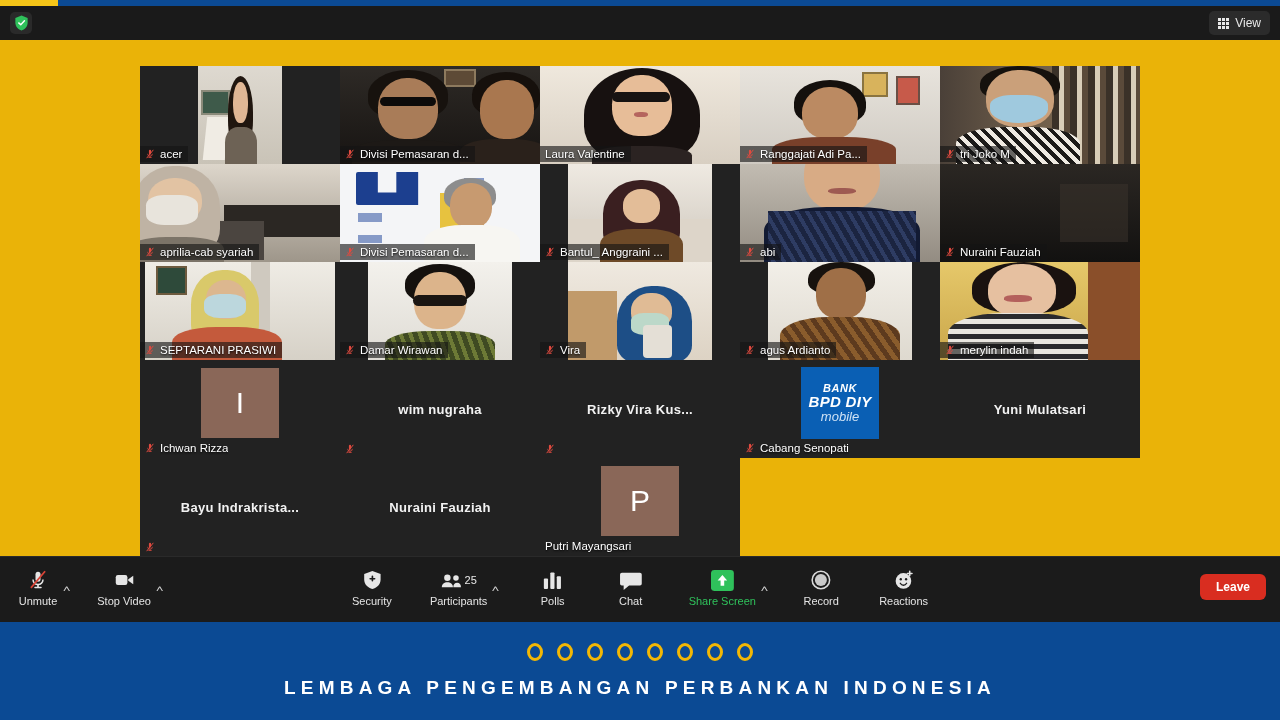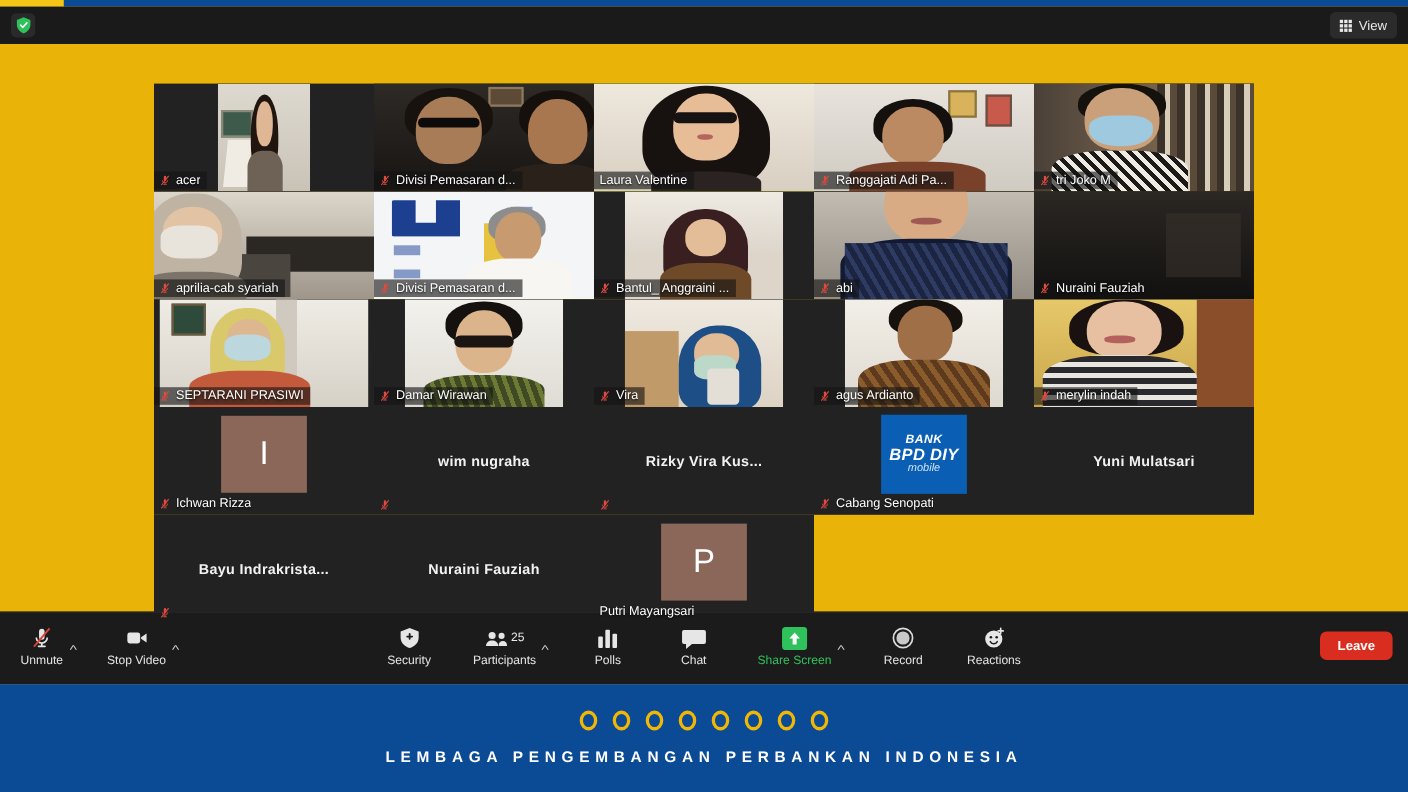--- a/index.html
+++ b/index.html
@@ -40,21 +40,21 @@
     color:#e8e8e8; font-size:12px;
   }
   .grid-glyph {
     display:grid; grid-template-columns:repeat(3,3px); grid-template-rows:repeat(3,3px);
     gap:1px;
   }
   .grid-glyph i { background:#e8e8e8; display:block; width:3px; height:3px; }
 
   
   .gallery {
-    position:absolute; left:140px; top:76px;
+    position:absolute; left:140px; top:66px;
     width:1000px; height:490px;
     display:grid;
     grid-template-columns: repeat(5, 200px);
     grid-template-rows: repeat(5, 98px);
   }
   .tile {
     position:relative;
     width:200px; height:98px;
     background:#222222;
     overflow:hidden;
@@ -114,21 +114,21 @@
   }
   .avatar-brown { background:#8a6758; }
   .bpd-logo {
     position:absolute; left:50%; top:7px; transform:translateX(-50%);
     width:78px; height:72px; background:#0a5fb4;
     display:flex; flex-direction:column; align-items:center; justify-content:center;
     line-height:1.02;
   }
   .bpd-logo .l1 { color:#fff; font-size:11px; font-weight:bold; font-style:italic; letter-spacing:.5px;}
   .bpd-logo .l2 { color:#fff; font-size:15px; font-weight:bold; font-style:italic; letter-spacing:.3px;}
-  .bpd-logo .l3 { color:#cfe2f5; font-size:10px; font-style:italic; }
+  .bpd-logo .l3 { color:#cfe2f5; font-size:13px; font-style:italic; }
   .photo-avatar {
     position:absolute; left:50%; top:7px; transform:translateX(-50%);
     width:78px; height:72px; background:#e9e9e9; overflow:hidden;
   }
 
   
   .controlbar {
     position:absolute; left:0; bottom:98px; width:1280px; height:66px;
     background:#1b1b1b;
     border-top:1px solid #2a2a2a;
@@ -161,21 +161,21 @@
     position:absolute; left:0; bottom:0; width:1280px; height:98px;
     background:#0b4a94;
     display:flex; flex-direction:column; align-items:center; justify-content:center;
   }
   .dots { display:flex; gap:14px; margin-bottom:16px; }
   .dots i {
     width:16px; height:18px; border-radius:50%;
     border:3px solid #f2b705; display:block; background:transparent;
   }
   .banner-text {
-    color:#ffffff; font-size:14px; font-weight:bold;
+    color:#ffffff; font-size:19px; font-weight:bold;
     letter-spacing:5.2px;
   }
 </style>
 </head>
 <body>
 
 <div class="app">
 
   <div class="top-strip">
     <div class="yellow"></div>

